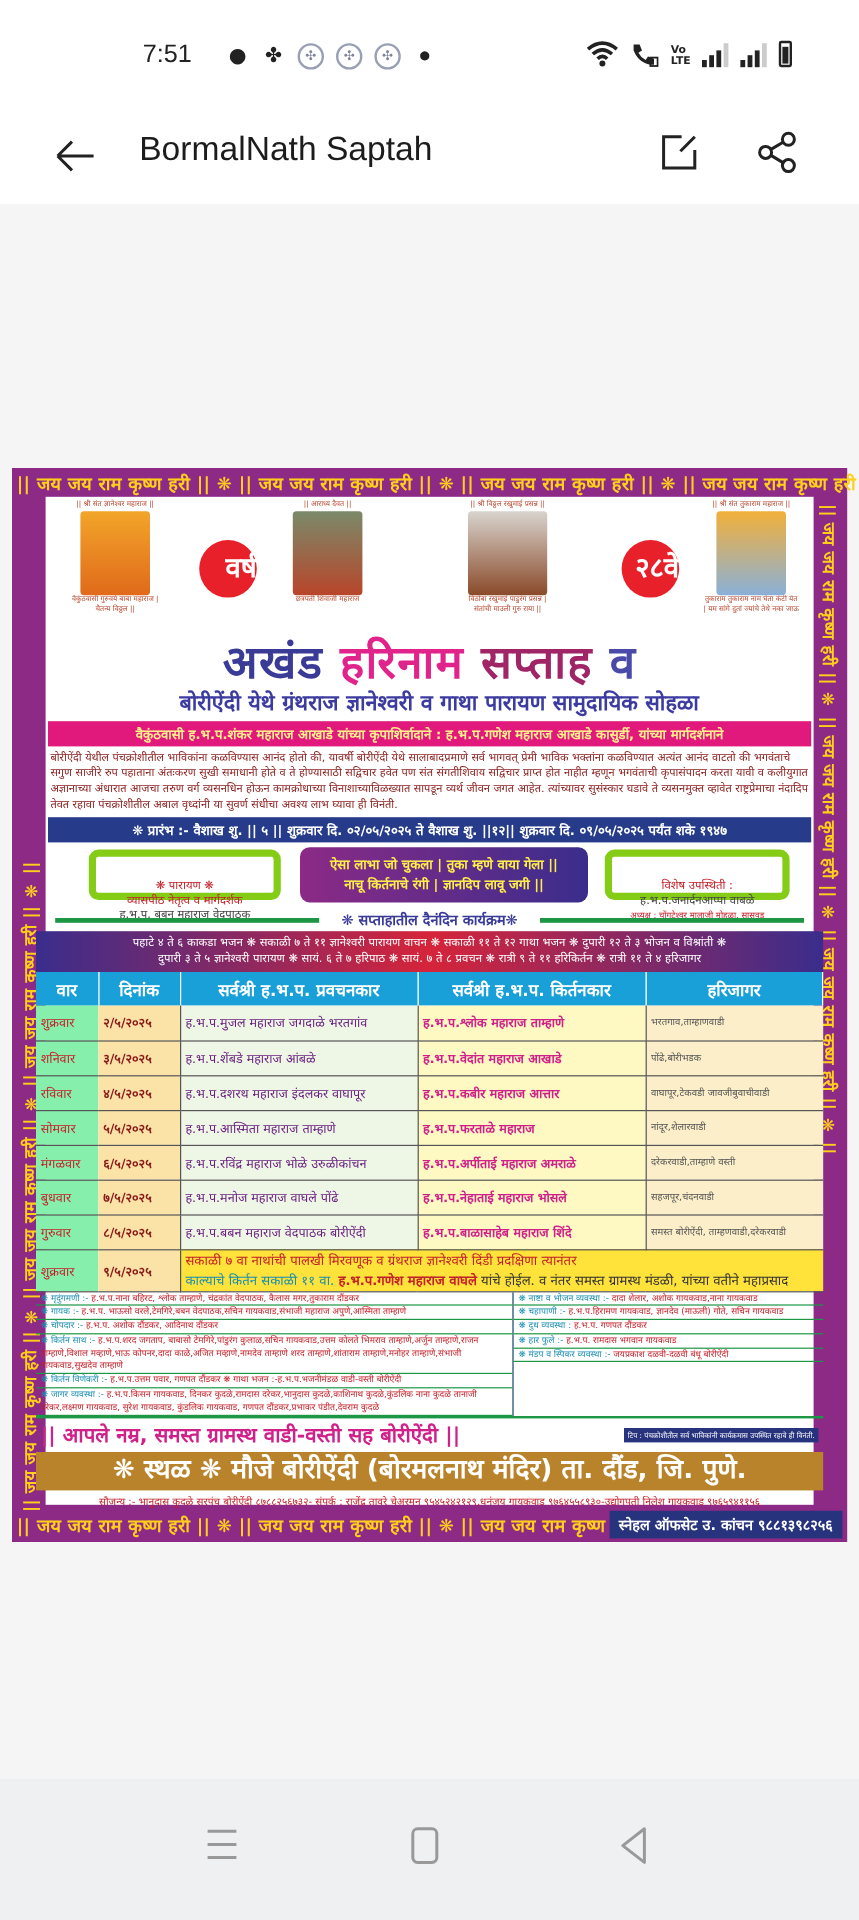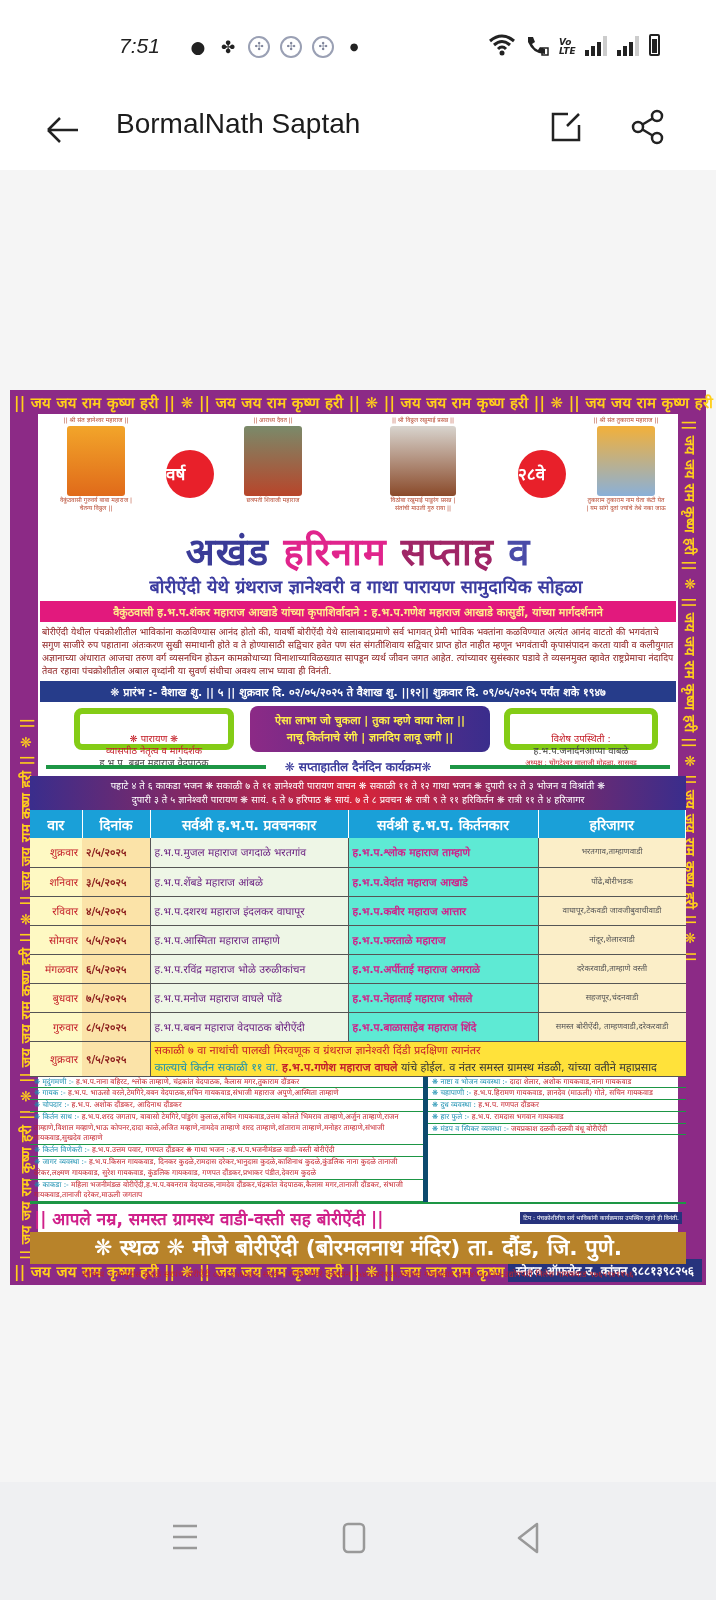--- a/index.html
+++ b/index.html
@@ -1,17 +1,17 @@
 <!DOCTYPE html>
 <html><head>
 <meta charset="utf-8">
 <style>
   * { box-sizing: border-box; margin: 0; padding: 0; }
   html, body { width: 716px; height: 1600px; overflow: hidden; background: #ffffff; font-family: "DejaVu Sans", sans-serif; }
-  .status-bar { position: absolute; top: 0; left: 0; width: 716px; height: 92px; background: #fff; font-style: italic; }
+  .status-bar { position: absolute; top: 0; left: 0; width: 716px; height: 92px; background: #fff; }
   .status-time { position: absolute; left: 119px; top: 34px; font-size: 21px; color: #222; font-family: "Liberation Sans", sans-serif; }
   .status-icons-left { position: absolute; left: 188px; top: 36px; display: flex; gap: 10px; align-items: center; }
   .status-icons-left span { display: inline-block; width: 20px; height: 20px; font-size: 17px; line-height: 20px; text-align: center; color: #222; }
   .status-icons-left .ring { border: 2px solid #9aa0b4; border-radius: 50%; width: 22px; height: 22px; color: #7d8399; font-size: 11px; line-height: 18px; }
   .status-icons-right { position: absolute; right: 56px; top: 34px; display: flex; gap: 10px; align-items: flex-end; color: #222; font-size: 14px; }
   .sig { display: flex; gap: 2px; align-items: flex-end; height: 20px; }
   .sig i { display: block; width: 4px; background: #222; }
   .sig i.dim { background: #ccc; }
   .battery { width: 11px; height: 22px; border: 2px solid #222; border-radius: 2px; position: relative; }
   .battery::after { content: ""; position: absolute; left: 1px; right: 1px; bottom: 1px; top: 3px; background: #222; }
@@ -30,21 +30,21 @@
   .border-left { left: 6px; top: 30px; writing-mode: vertical-rl; transform: rotate(180deg); font-size: 14px; height: 840px; overflow: hidden; }
   .border-right { right: 6px; top: 30px; writing-mode: vertical-rl; font-size: 14px; height: 840px; overflow: hidden; }
   .press-credit { position: absolute; right: 4px; bottom: 3px; background: #27337d; color: #fff; font-size: 12px; font-weight: bold; padding: 3px 8px; }
 
   .inner { position: absolute; left: 28px; top: 24px; width: 640px; height: 840px; background: #fff; }
   .saints { position: relative; height: 118px; }
   .saint { position: absolute; top: 2px; width: 80px; text-align: center; }
   .saint .cap { font-size: 6px; color: #b5442b; height: 10px; overflow: hidden; }
   .saint .pic { width: 58px; height: 70px; margin: 0 auto; border-radius: 3px; }
   .saint .sub { font-size: 6px; color: #b5442b; line-height: 8px; overflow: hidden; height: 16px; }
-  .circle-badge { position: absolute; top: 36px; width: 48px; height: 48px; border-radius: 50%; background: #e8202a; color: #fff; font-weight: bold; font-size: 17px; text-align: left; line-height: 48px; }
+  .circle-badge { position: absolute; top: 36px; width: 48px; height: 48px; border-radius: 50%; background: #e8202a; color: #fff; font-weight: bold; font-size: 23px; text-align: right; line-height: 48px; }
 
   .title-main { text-align: center; font-size: 38px; font-weight: bold; letter-spacing: 1px; margin-top: -2px; height: 44px; line-height: 44px; }
   .title-main .c1 { color: #3a3b97; } .title-main .c3 { color: #e0248c; } .title-main .c5 { color: #a02566; } .title-main .c6 { color: #4a4ba8; }
   .subtitle { text-align: center; color: #3c3ca0; font-size: 18px; font-weight: bold; height: 26px; line-height: 26px; margin-left: 16px; }
   .blessing-bar { background: #e2197d; color: #ffee8a; font-size: 11px; font-weight: bold; text-align: center; padding: 3px 0; margin: 1px 2px; white-space: nowrap; overflow: hidden; }
   .intro { color: #8a1b1b; font-size: 9.2px; line-height: 13px; padding: 2px 4px; height: 58px; overflow: hidden; }
   .date-bar { background: #263c8a; color: #fff; font-size: 11px; font-weight: bold; text-align: center; padding: 3px 4px; margin: 0 2px; white-space: nowrap; overflow: hidden; }
   .info-row { position: relative; height: 50px; margin-top: 4px; }
   .info-box { position: absolute; top: 2px; height: 42px; border: 6px solid #84cc16; border-radius: 8px; text-align: center; font-size: 9.5px; line-height: 12px; padding-top: 19px; }
   .info-left { left: 36px; width: 160px; color: #444; }
@@ -53,32 +53,32 @@
   .info-mid { position: absolute; left: 212px; top: 0; width: 240px; height: 46px; background: linear-gradient(90deg, #8c2a86, #3a2d8c); border-radius: 8px; color: #ffee4a; font-size: 11px; font-weight: bold; text-align: center; line-height: 17px; padding-top: 6px; }
   .daily-head { position: relative; height: 20px; text-align: center; }
   .daily-head::before, .daily-head::after { content: ""; position: absolute; top: 9px; height: 4px; width: 220px; background: #1d9645; }
   .daily-head::before { left: 8px; } .daily-head::after { right: 8px; }
   .daily-head span { color: #3a3a9a; font-size: 12px; font-weight: bold; background: #fff; padding: 0 6px; position: relative; z-index: 1; }
   .routine { background: linear-gradient(90deg, #3a2d8c, #d6243a 50%, #3a2d8c); color: #fff; font-size: 9.5px; text-align: center; line-height: 14px; padding: 3px 2px; margin: 0 -8px; }
 
   table.sched { width: calc(100% + 16px); margin: 0 -8px; border-collapse: collapse; font-size: 10.5px; }
   table.sched th { background: #1aa0d8; color: #fff; font-weight: bold; font-size: 14px; height: 28px; border-right: 1px solid #fff; }
   table.sched td { height: 29px; border-bottom: 1px solid #555; padding: 0 4px; }
-  table.sched td.day { background: #fef9c3; color: #c4212a; width: 52px; text-align: right; }
+  table.sched td.day { background: #86efac; color: #c4212a; width: 52px; }
   table.sched td.date { background: #fbe3a8; color: #8a1b1b; width: 68px; font-weight: bold; border-right: 1px solid #555; }
   table.sched td.pravachan { background: #eef6e6; color: #6a2080; width: 198px; border-right: 1px solid #555; }
-  table.sched td.kirtan { background: #5eead4; color: #d0218a; font-weight: bold; width: 190px; border-right: 1px solid #555; }
-  table.sched td.jagar { background: #fbeec8; color: #555; font-size: 8px; text-align: center; line-height: 10px; }
+  table.sched td.kirtan { background: #fef9c3; color: #d0218a; font-weight: bold; width: 190px; border-right: 1px solid #555; }
+  table.sched td.jagar { background: #fbeec8; color: #555; font-size: 8px; line-height: 10px; }
   table.sched tr.final td.special { background: #ffe23a; font-size: 11px; line-height: 17px; color: #c4212a; }
   table.sched tr.final .teal { color: #1a8fb0; }
   table.sched tr.final .mag { color: #c4212a; font-weight: bold; }
 
   .credits { display: flex; margin: 0 -8px; border-bottom: 2px solid #1d9645; }
   .credits-col { font-size: 7.3px; line-height: 10.8px; color: #c4212a; }
-  .credits-col.left { width: 398px; border-right: 5px solid #0c4a6e; }
+  .credits-col.left { width: 398px; border-right: 1px solid #0c4a6e; }
   .credits-col.right { flex: 1; }
   .credit-item { padding: 0 4px; border-bottom: 1px solid #1d9645; }
   .credit-item .k { color: #1a8fb0; }
   .closing { display: flex; align-items: center; height: 28px; margin: 0 -8px; padding: 0 4px; }
   .closing .msg { color: #d0218a; font-size: 17px; font-weight: bold; }
   .closing .note { margin-left: auto; background: #27337d; color: #fff; font-size: 6px; padding: 2px 3px; }
   .venue { background: #b8832a; color: #fff; font-size: 22px; font-weight: bold; text-align: center; height: 32px; line-height: 32px; margin: 0 -8px; white-space: nowrap; }
   .sponsor { color: #c4212a; font-size: 8.5px; text-align: center; height: 20px; line-height: 20px; white-space: nowrap; overflow: hidden; }
 
   .nav-bar { position: absolute; top: 1482px; left: 0; width: 716px; height: 118px; background: #eff0f2; }
@@ -296,21 +296,20 @@
       </table>
 
       <div class="credits">
         <div class="credits-col left" id="credits-left">
             <div class="credit-item"><span class="k">❋ मृदुंगमणी :-</span> <span>ह.भ.प.नाना बहिरट, श्लोक ताम्हाणे, चंद्रकांत वेदपाठक, कैलास मगर,तुकाराम दौंडकर</span></div>
             <div class="credit-item"><span class="k">❋ गायक :-</span> <span>ह.भ.प. भाऊसो वरले,टेमगिरे,बबन वेदपाठक,सचिन गायकवाड,संभाजी महाराज अपुणे,आस्मिता ताम्हाणे</span></div>
             <div class="credit-item"><span class="k">❋ चोपदार :-</span> <span>ह.भ.प. अशोक दौंडकर, आदिनाथ दौंडकर</span></div>
             <div class="credit-item"><span class="k">❋ किर्तन साथ :-</span> <span>ह.भ.प.शरद जगताप, बाबासो टेमगिरे,पांडुरंग कुलाळ,सचिन गायकवाड,उत्तम कोलते भिमराव ताम्हाणे,अर्जुन ताम्हाणे,राजन ताम्हाणे,विशाल मव्हाणे,भाऊ कोपनर,दादा काळे,अजित मव्हाणे,नामदेव ताम्हाणे शरद ताम्हाणे,शांताराम ताम्हाणे,मनोहर ताम्हाणे,संभाजी गायकवाड,सुखदेव ताम्हाणे</span></div>
             <div class="credit-item"><span class="k">❋ किर्तन विणेकरी :-</span> <span>ह.भ.प.उत्तम पवार, गणपत दौंडकर ❋ गाथा भजन :-ह.भ.प.भजनीमंडळ वाडी-वस्ती बोरीऐंदी</span></div>
             <div class="credit-item"><span class="k">❋ जागर व्यवस्था :-</span> <span>ह.भ.प.किसन गायकवाड, दिनकर कुदळे,रामदास दरेकर,भानुदास कुदळे,काशिनाथ कुदळे,कुंडलिक नाना कुदळे तानाजी दरेकर,लक्ष्मण गायकवाड, सुरेश गायकवाड, कुंडलिक गायकवाड, गणपत दौंडकर,प्रभाकर पंडीत,देवराम कुदळे</span></div>
-            <div class="credit-item"><span class="k">❋ काकडा :-</span> <span>महिला भजनीमंडळ बोरीऐंदी,ह.भ.प.बबनराव वेदपाठक,नामदेव दौंडकर,चंद्रकांत वेदपाठक,कैलास मगर,तानाजी दौंडकर, संभाजी गायकवाड,तानाजी दरेकर,माऊली जगताप</span></div>
           </div>
         <div class="credits-col right" id="credits-right">
             <div class="credit-item"><span class="k">❋ नाष्टा व भोजन व्यवस्था :-</span> <span>दादा शेलार, अशोक गायकवाड,नाना गायकवाड</span></div>
             <div class="credit-item"><span class="k">❋ चहापाणी :-</span> <span>ह.भ.प.हिरामण गायकवाड, ज्ञानदेव (माऊली) गोते, सचिन गायकवाड</span></div>
             <div class="credit-item"><span class="k">❋ दुध व्यवस्था :</span> <span>ह.भ.प. गणपत दौंडकर</span></div>
             <div class="credit-item"><span class="k">❋ हार फुले :-</span> <span>ह.भ.प. रामदास भगवान गायकवाड</span></div>
             <div class="credit-item"><span class="k">❋ मंडप व स्पिकर व्यवस्था :-</span> <span>जयप्रकाश दळवी-दळवी बंधू बोरीऐंदी</span></div>
           </div>
       </div>
 

